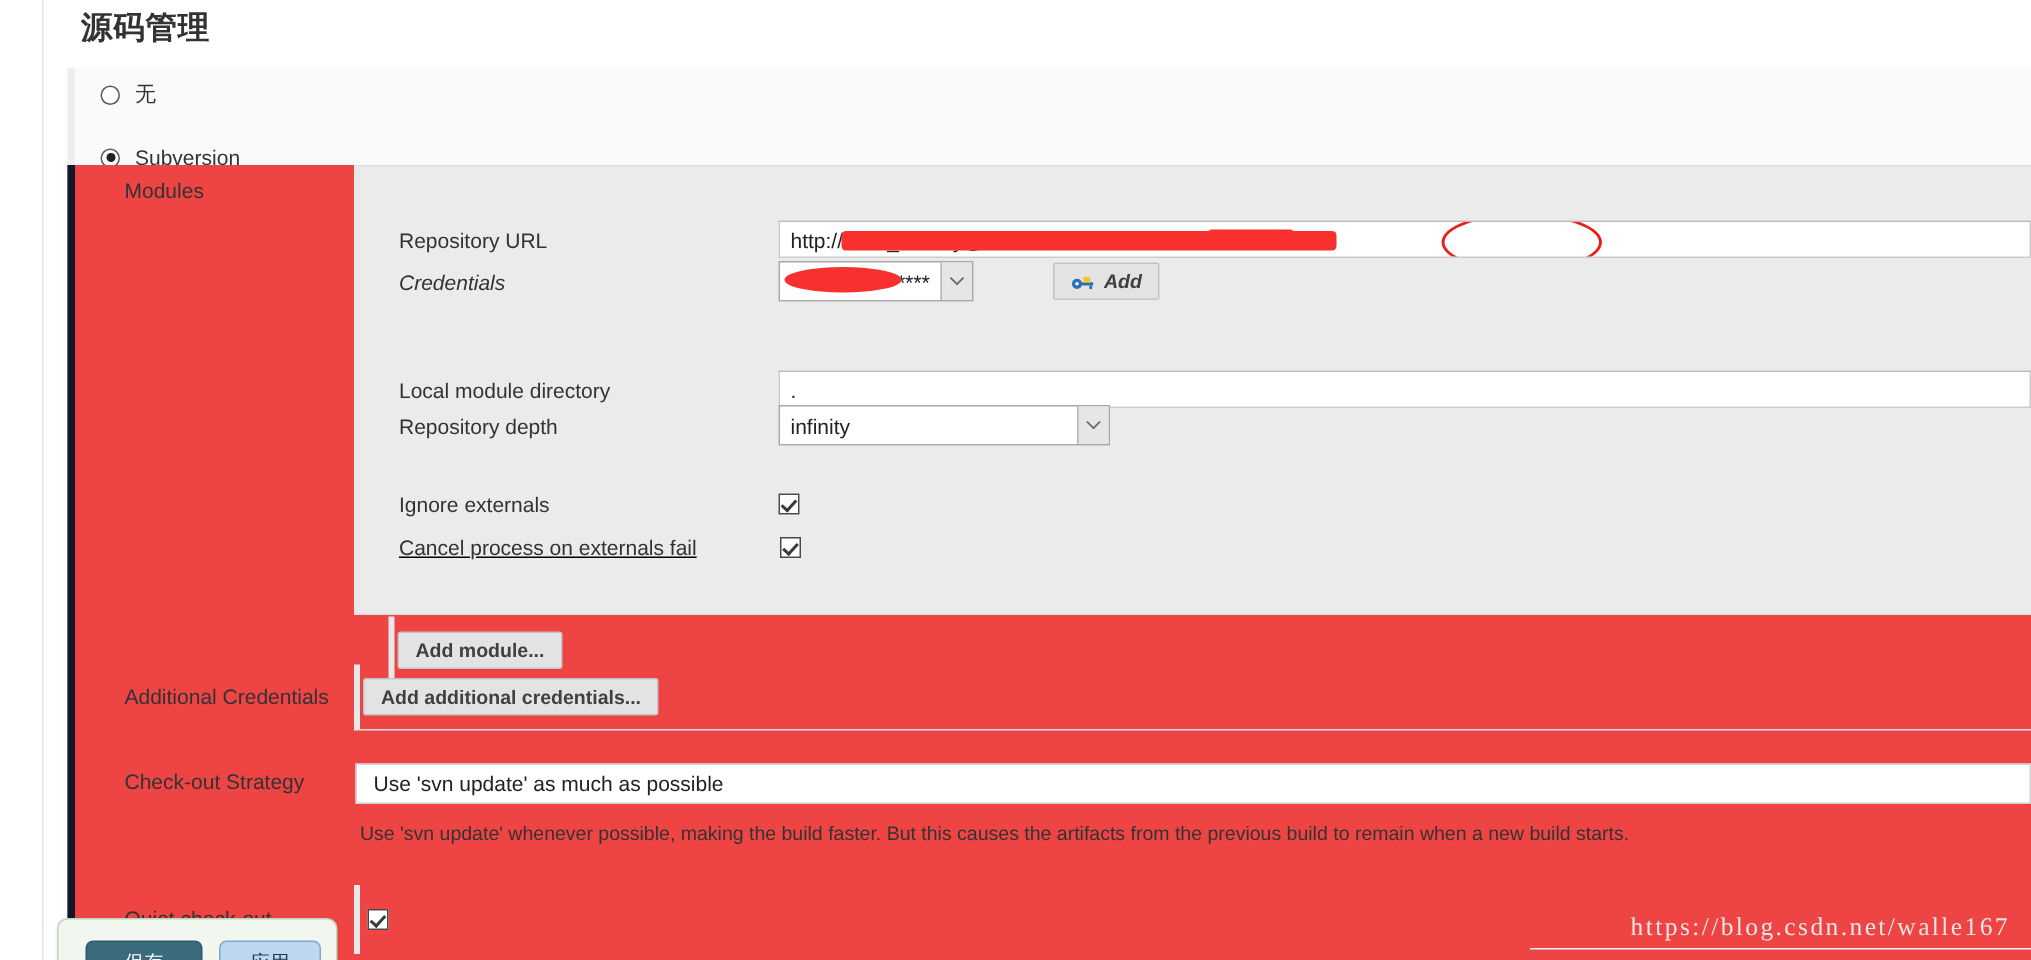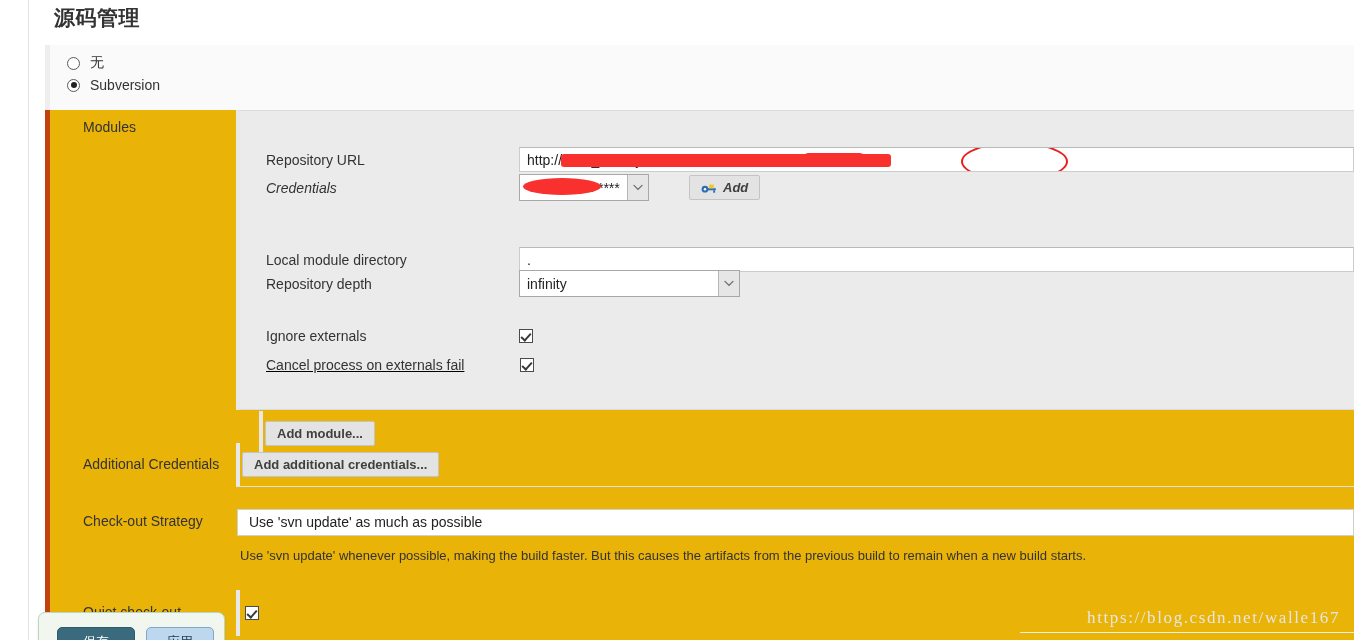--- a/index.html
+++ b/index.html
@@ -56,21 +56,21 @@
     position: absolute;
     left: 17px;
     display: flex;
     align-items: center;
     gap: 10px;
     font-size: 14px;
     color: #333333;
     white-space: nowrap;
   }
   .radio-row.r1 { top: 9px; }
-  .radio-row.r2 { top: 32px; align-items: center; }
+  .radio-row.r2 { top: 52px; align-items: center; }
 
   .radio-glyph {
     width: 13px;
     height: 13px;
     border: 1px solid #5a5a5a;
     border-radius: 50%;
     background: #ffffff;
     box-sizing: border-box;
     position: relative;
     flex: 0 0 auto;
@@ -87,22 +87,22 @@
     background: #222222;
   }
 
   
   .svn-area {
     position: absolute;
     left: 45px;
     top: 110px;
     width: 1309px;
     height: 530px;
-    background: #eab308;
-    border-left: 5px solid #c2410c;
+    background: #ef4444;
+    border-left: 5px solid #0f172a;
     box-sizing: border-box;
   }
 
   
   .cfg-row {
     position: absolute;
     left: 0;
     width: 1304px;
     display: flex;
     box-sizing: border-box;
@@ -442,21 +442,21 @@
             <div class="select-value">
               <span style="padding-left:65px;">*****</span>
               <span class="redact-ellipse" style="left:3px; top:3px; width:78px; height:17px;"></span>
             </div>
             <div class="select-arrow">
               <svg width="10" height="7" viewBox="0 0 10 7" aria-hidden="true">
                 <path d="M1 1.4 L5 5.4 L9 1.4" stroke="#6d6d6d" stroke-width="1.3" fill="none" stroke-linecap="round"></path>
               </svg>
             </div>
           </div>
-          <div class="btn-grey" style="margin-left:2px;">
+          <div class="btn-grey" style="margin-left:15px;">
             <svg class="key-icon" width="16" height="12" viewBox="0 0 16 12" aria-hidden="true">
               <circle cx="4" cy="7.2" r="3.4" fill="#2c6fb5"></circle>
               <circle cx="4" cy="7.2" r="1.2" fill="#ffffff"></circle>
               <rect x="6.6" y="6.2" width="8.2" height="2.1" fill="#2c6fb5"></rect>
               <rect x="8.2" y="2.6" width="4.6" height="3.8" fill="#f4c52a"></rect>
               <rect x="12.2" y="8.3" width="1.9" height="2.4" fill="#2c6fb5"></rect>
             </svg>
             <span>Add</span>
           </div>
         </div>

